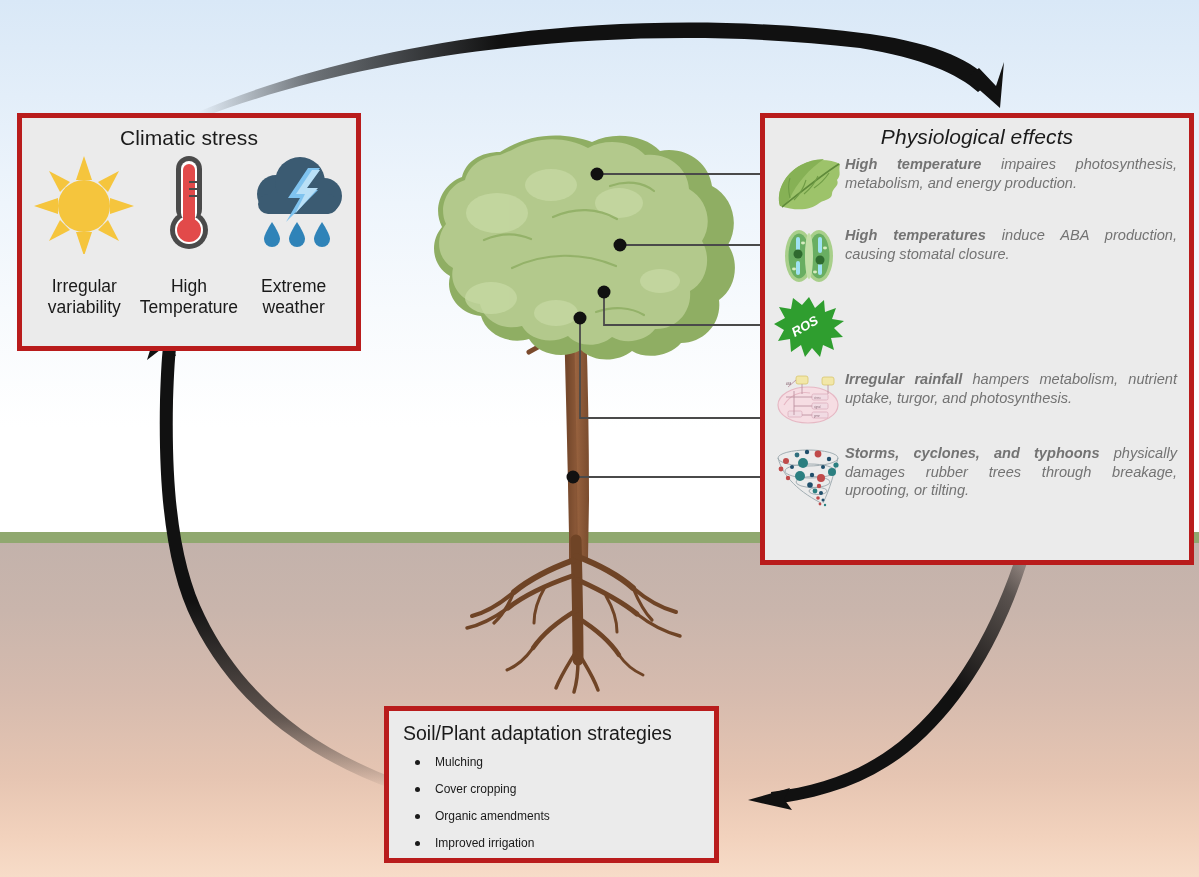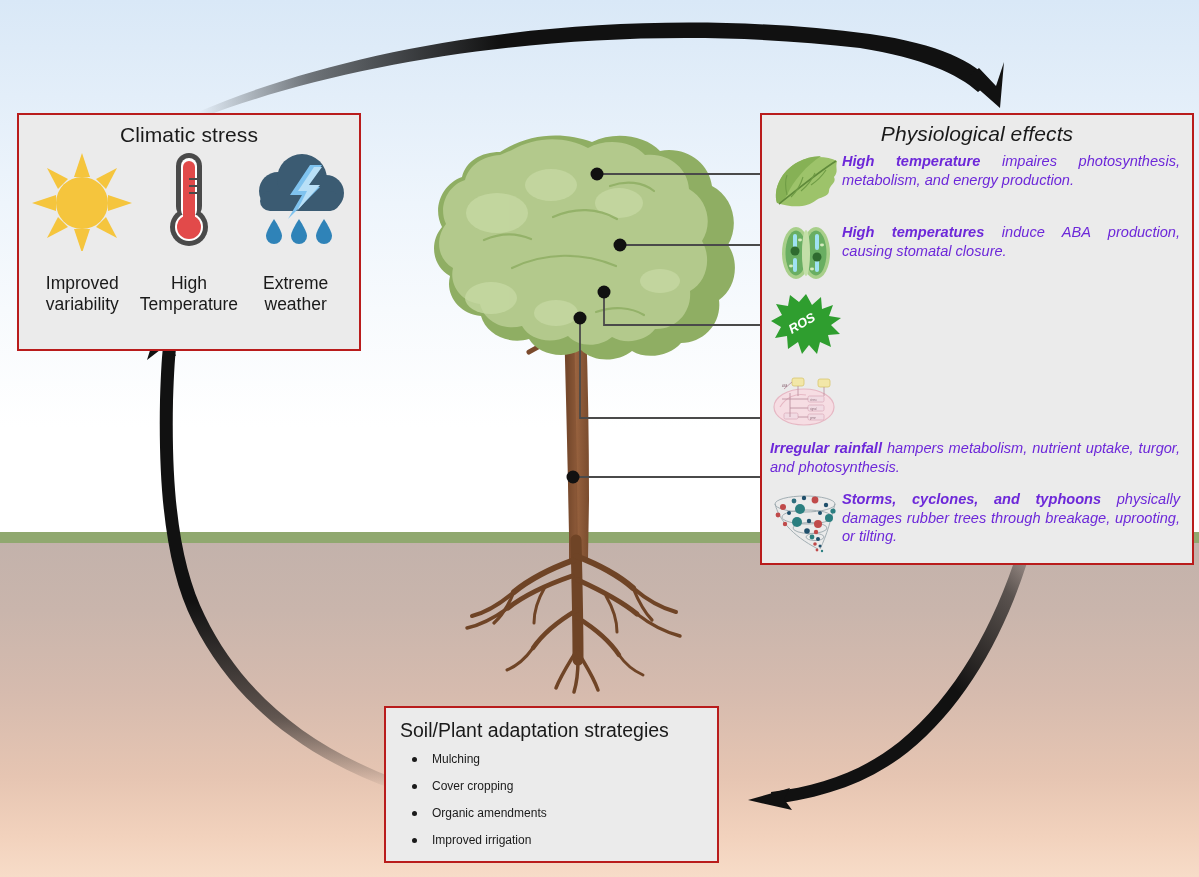--- a/index.html
+++ b/index.html
@@ -34,21 +34,21 @@
   }
 
   
   .layer { position: absolute; left: 0; top: 0; width: 1199px; height: 877px; }
   .layer.nohit { pointer-events: none; }
 
   
   .panel {
     position: absolute;
     background: #ebebeb;
-    border: 2px solid #b91c1c;
+    border: 5px solid #b91c1c;
     box-sizing: border-box;
   }
   .panel-title {
     text-align: center;
     font-size: 21px;
     color: #1a1a1a;
     letter-spacing: .1px;
   }
 
   
@@ -80,33 +80,33 @@
     margin-bottom: 7px;
   }
   .effect-icon {
     flex: 0 0 72px; height: 62px;
     display: flex; align-items: center; justify-content: center;
   }
   .effect-text {
     flex: 1 1 auto;
     font-size: 14.6px;
     line-height: 18.5px;
-    color: #6d28d9;
+    color: #737373;
     text-align: justify;
     text-align-last: left;
     padding-top: 2px;
     padding-right: 2px;
   }
   .effect-text b { font-weight: bold; }
 
   .effect-row.r1 .effect-icon { height: 64px; }
   .effect-row.r2 .effect-icon { height: 64px; }
   .effect-row.r3 { margin-top: 8px; }
   .effect-row.r3 .effect-icon { height: 62px; }
-  .effect-row.r4 { margin-top: 10px; flex-direction: column; }
+  .effect-row.r4 { margin-top: 10px; }
   .effect-row.r4 .effect-icon { height: 62px; }
   .effect-row.r5 { margin-top: 12px; }
   .effect-row.r5 .effect-icon { height: 70px; }
 
   
   #adapt-panel {
     left: 384px; top: 706px; width: 335px; height: 157px;
   }
   #adapt-title {
     font-size: 19.5px; color: #1a1a1a;
@@ -345,21 +345,21 @@
             <path d="M30,68 C30,68 22,80 22,85 a8,8 0 0 0 16,0 C38,80 30,68 30,68 Z"></path>
             <path d="M55,68 C55,68 47,80 47,85 a8,8 0 0 0 16,0 C63,80 55,68 55,68 Z"></path>
             <path d="M80,68 C80,68 72,80 72,85 a8,8 0 0 0 16,0 C88,80 80,68 80,68 Z"></path>
           </g>
         </svg>
       </div>
     </div>
 
     <div class="climate-labels">
       <div class="climate-cell">
-        <div>Improved</div>
+        <div>Irregular</div>
         <div>variability</div>
       </div>
       <div class="climate-cell">
         <div>High</div>
         <div>Temperature</div>
       </div>
       <div class="climate-cell">
         <div>Extreme</div>
         <div>weather</div>
       </div>

